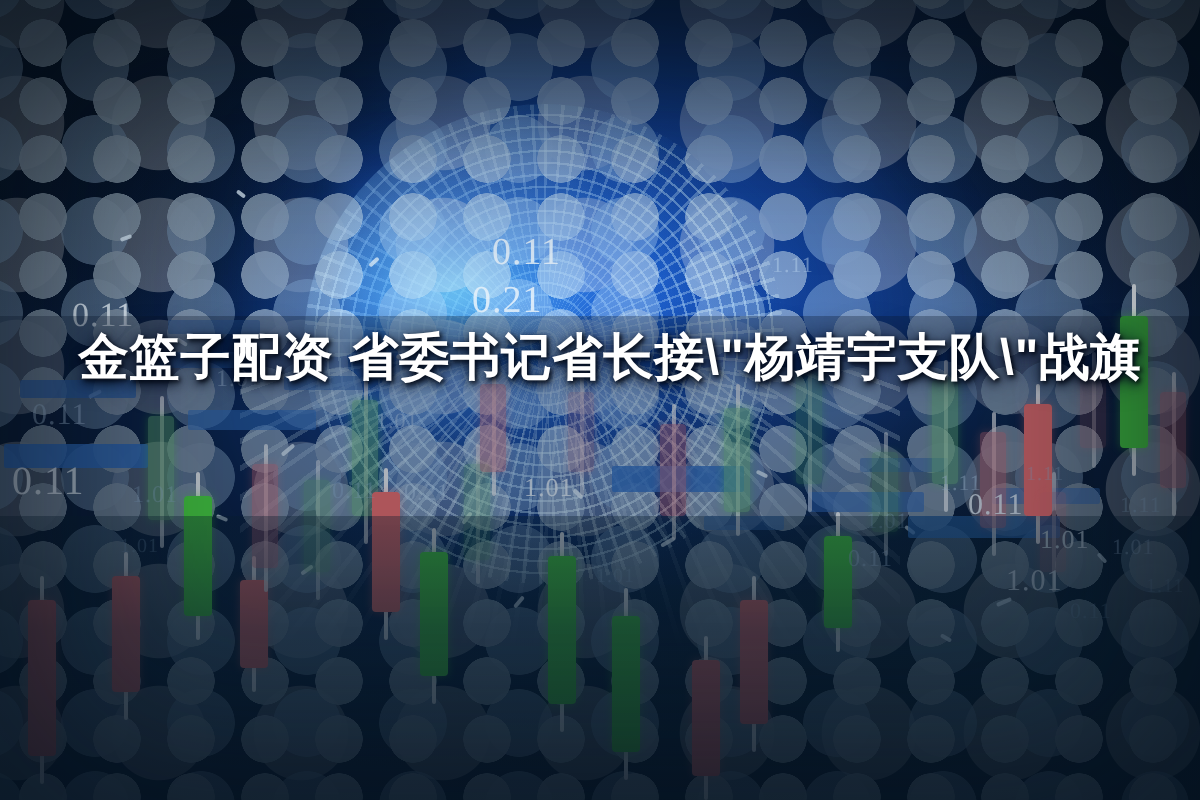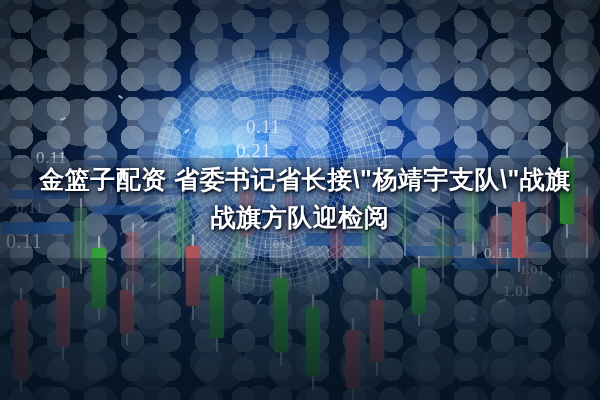--- a/index.html
+++ b/index.html
@@ -304,16 +304,15 @@
       <div class="num faint" style="left: 535px; top: 300px; font-size: 11px;">0.11</div>
     </div>
 
   <div id="band-top"></div>
   <div id="band-mid"></div>
   <div id="band-bottom"></div>
   <div id="vig"></div>
 
   <div id="headline">
     <div class="line l1">金篮子配资 省委书记省长接\"杨靖宇支队\"战旗</div>
-    <div class="line l2">战旗方队迎检阅</div>
   </div>
 
 </div>
 
 </body></html>

